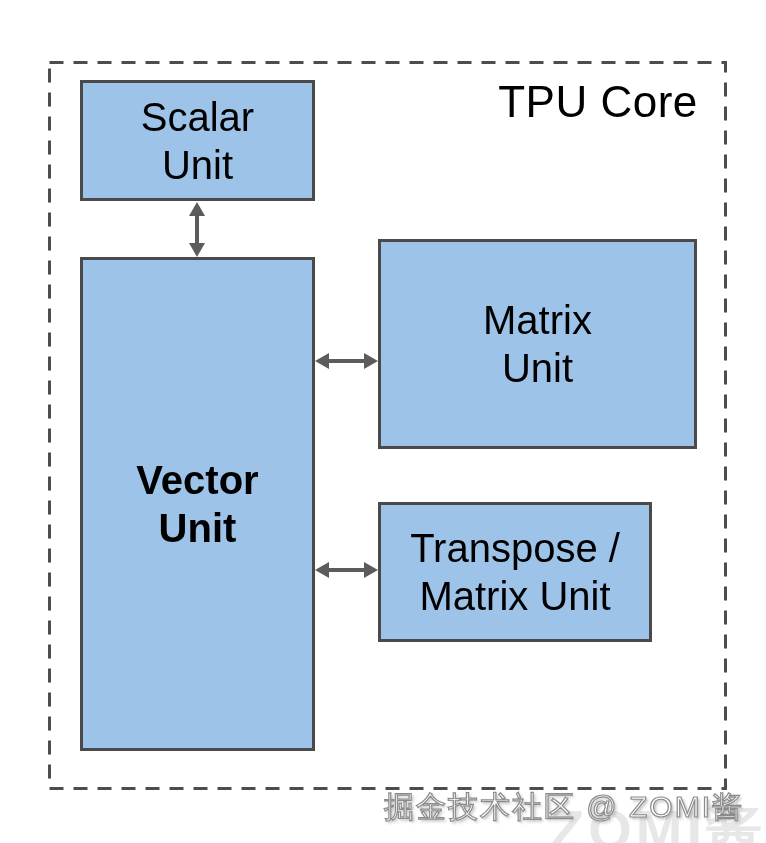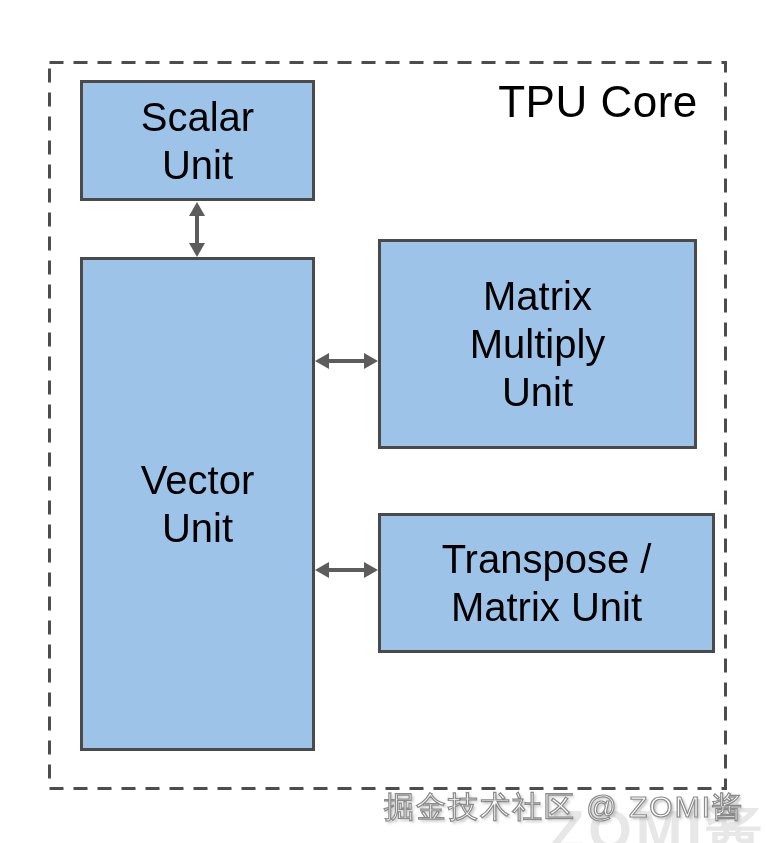--- a/index.html
+++ b/index.html
@@ -43,23 +43,23 @@
     align-items: center;
     justify-content: center;
   }
   .unit-box .line {
     font-size: 40px;
     line-height: 48px;
     color: var(--text, #000);
     white-space: nowrap;
   }
   .box-scalar    { left: 80px;  top: 80px;  width: 235px; height: 121px; }
-  .box-vector    { left: 80px;  top: 257px; width: 235px; height: 494px; }
+  .box-vector    { left: 80px;  top: 257px; width: 235px; height: 494px; font-weight: bold; }
   .box-matrix    { left: 378px; top: 239px; width: 319px; height: 210px; }
-  .box-transpose { left: 378px; top: 502px; width: 337px; height: 140px; margin-top: 11px; }
+  .box-transpose { left: 378px; top: 502px; width: 274px; height: 140px; }
   .arrow-svg { position: absolute; }
   .arrow-v  { left: 183px; top: 202px; }
   .arrow-h1 { left: 315px; top: 347px; }
   .arrow-h2 { left: 315px; top: 556px; }
   .watermark {
     position: absolute;
     right: 22px;
     top: 787px;
     font-size: 30px;
     font-weight: normal;
@@ -98,21 +98,20 @@
     <div class="line">Unit</div>
   </div>
 
   <div class="unit-box box-vector">
     <div class="line">Vector</div>
     <div class="line">Unit</div>
   </div>
 
   <div class="unit-box box-matrix">
     <div class="line">Matrix</div>
-    <div class="line">Multiply</div>
     <div class="line">Unit</div>
   </div>
 
   <div class="unit-box box-transpose">
     <div class="line">Transpose /</div>
     <div class="line">Matrix Unit</div>
   </div>
 
   <svg class="arrow-svg arrow-v" width="28" height="55" viewBox="0 0 28 55" xmlns="http://www.w3.org/2000/svg">
     <line x1="14" y1="12" x2="14" y2="43" stroke="var(--arrow)" stroke-width="4"></line>

